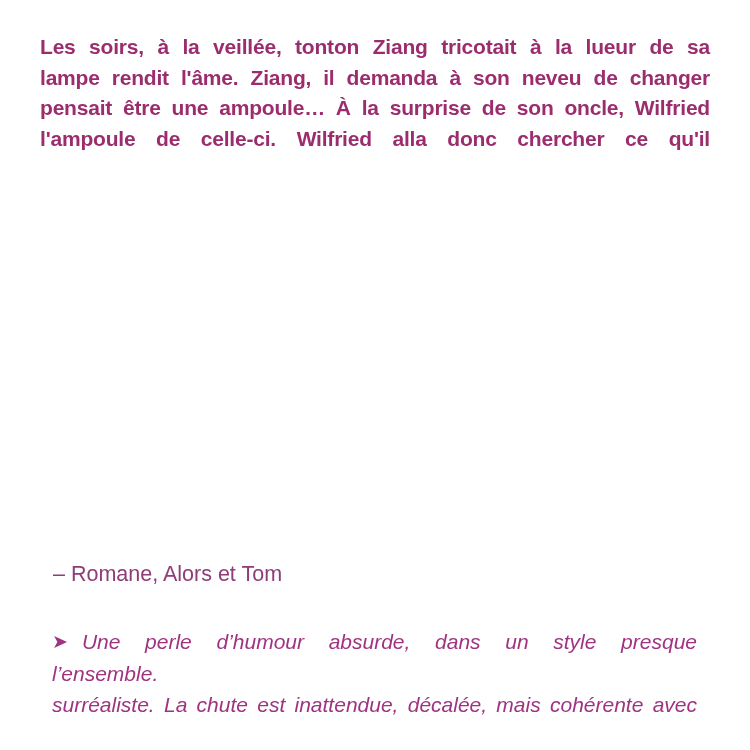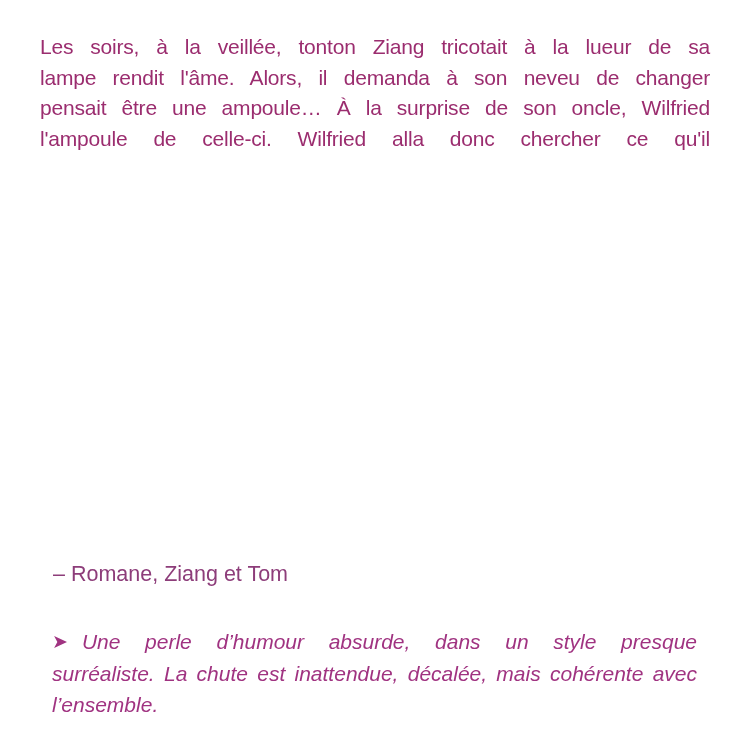--- a/index.html
+++ b/index.html
@@ -24,21 +24,21 @@
   }
 
   
   .story {
     position: absolute;
     left: 40px;
     top: 32px;
     width: 670px;
     color: var(--story-color);
     font-size: 21px;
-    font-weight: 400;
+    font-weight: 700;
     letter-spacing: -0.2px;
   }
   .story .jline {
     line-height: 30.5px;
     text-align: justify;
     text-align-last: justify;
   }
 
   
   .attribution {
@@ -81,28 +81,28 @@
     transform: translateY(-1px);
   }
 </style>
 </head>
 <body>
 
 <div class="page">
 
   <section class="story">
     <div class="jline">Les soirs, à la veillée, tonton Ziang tricotait à la lueur de sa</div>
-    <div class="jline">lampe rendit l'âme. Alors, il demanda à son neveu de changer</div>
+    <div class="jline">lampe rendit l'âme. Ziang, il demanda à son neveu de changer</div>
     <div class="jline">pensait être une ampoule… À la surprise de son oncle, Wilfried</div>
     <div class="jline">l'ampoule de celle-ci. Wilfried alla donc chercher ce qu'il</div>
   </section>
 
-  <div class="attribution">– Romane, Ziang et Tom</div>
+  <div class="attribution">– Romane, Alors et Tom</div>
 
   <section class="review">
     <div class="jline">
       <span class="arrow-icon">➤</span><span>Une perle d’humour absurde, dans un style presque</span>
     </div>
+    <div class="jline last">l’ensemble.</div>
     <div class="jline">surréaliste. La chute est inattendue, décalée, mais cohérente avec</div>
-    <div class="jline last">l’ensemble.</div>
   </section>
 
 </div>
 
 </body></html>

